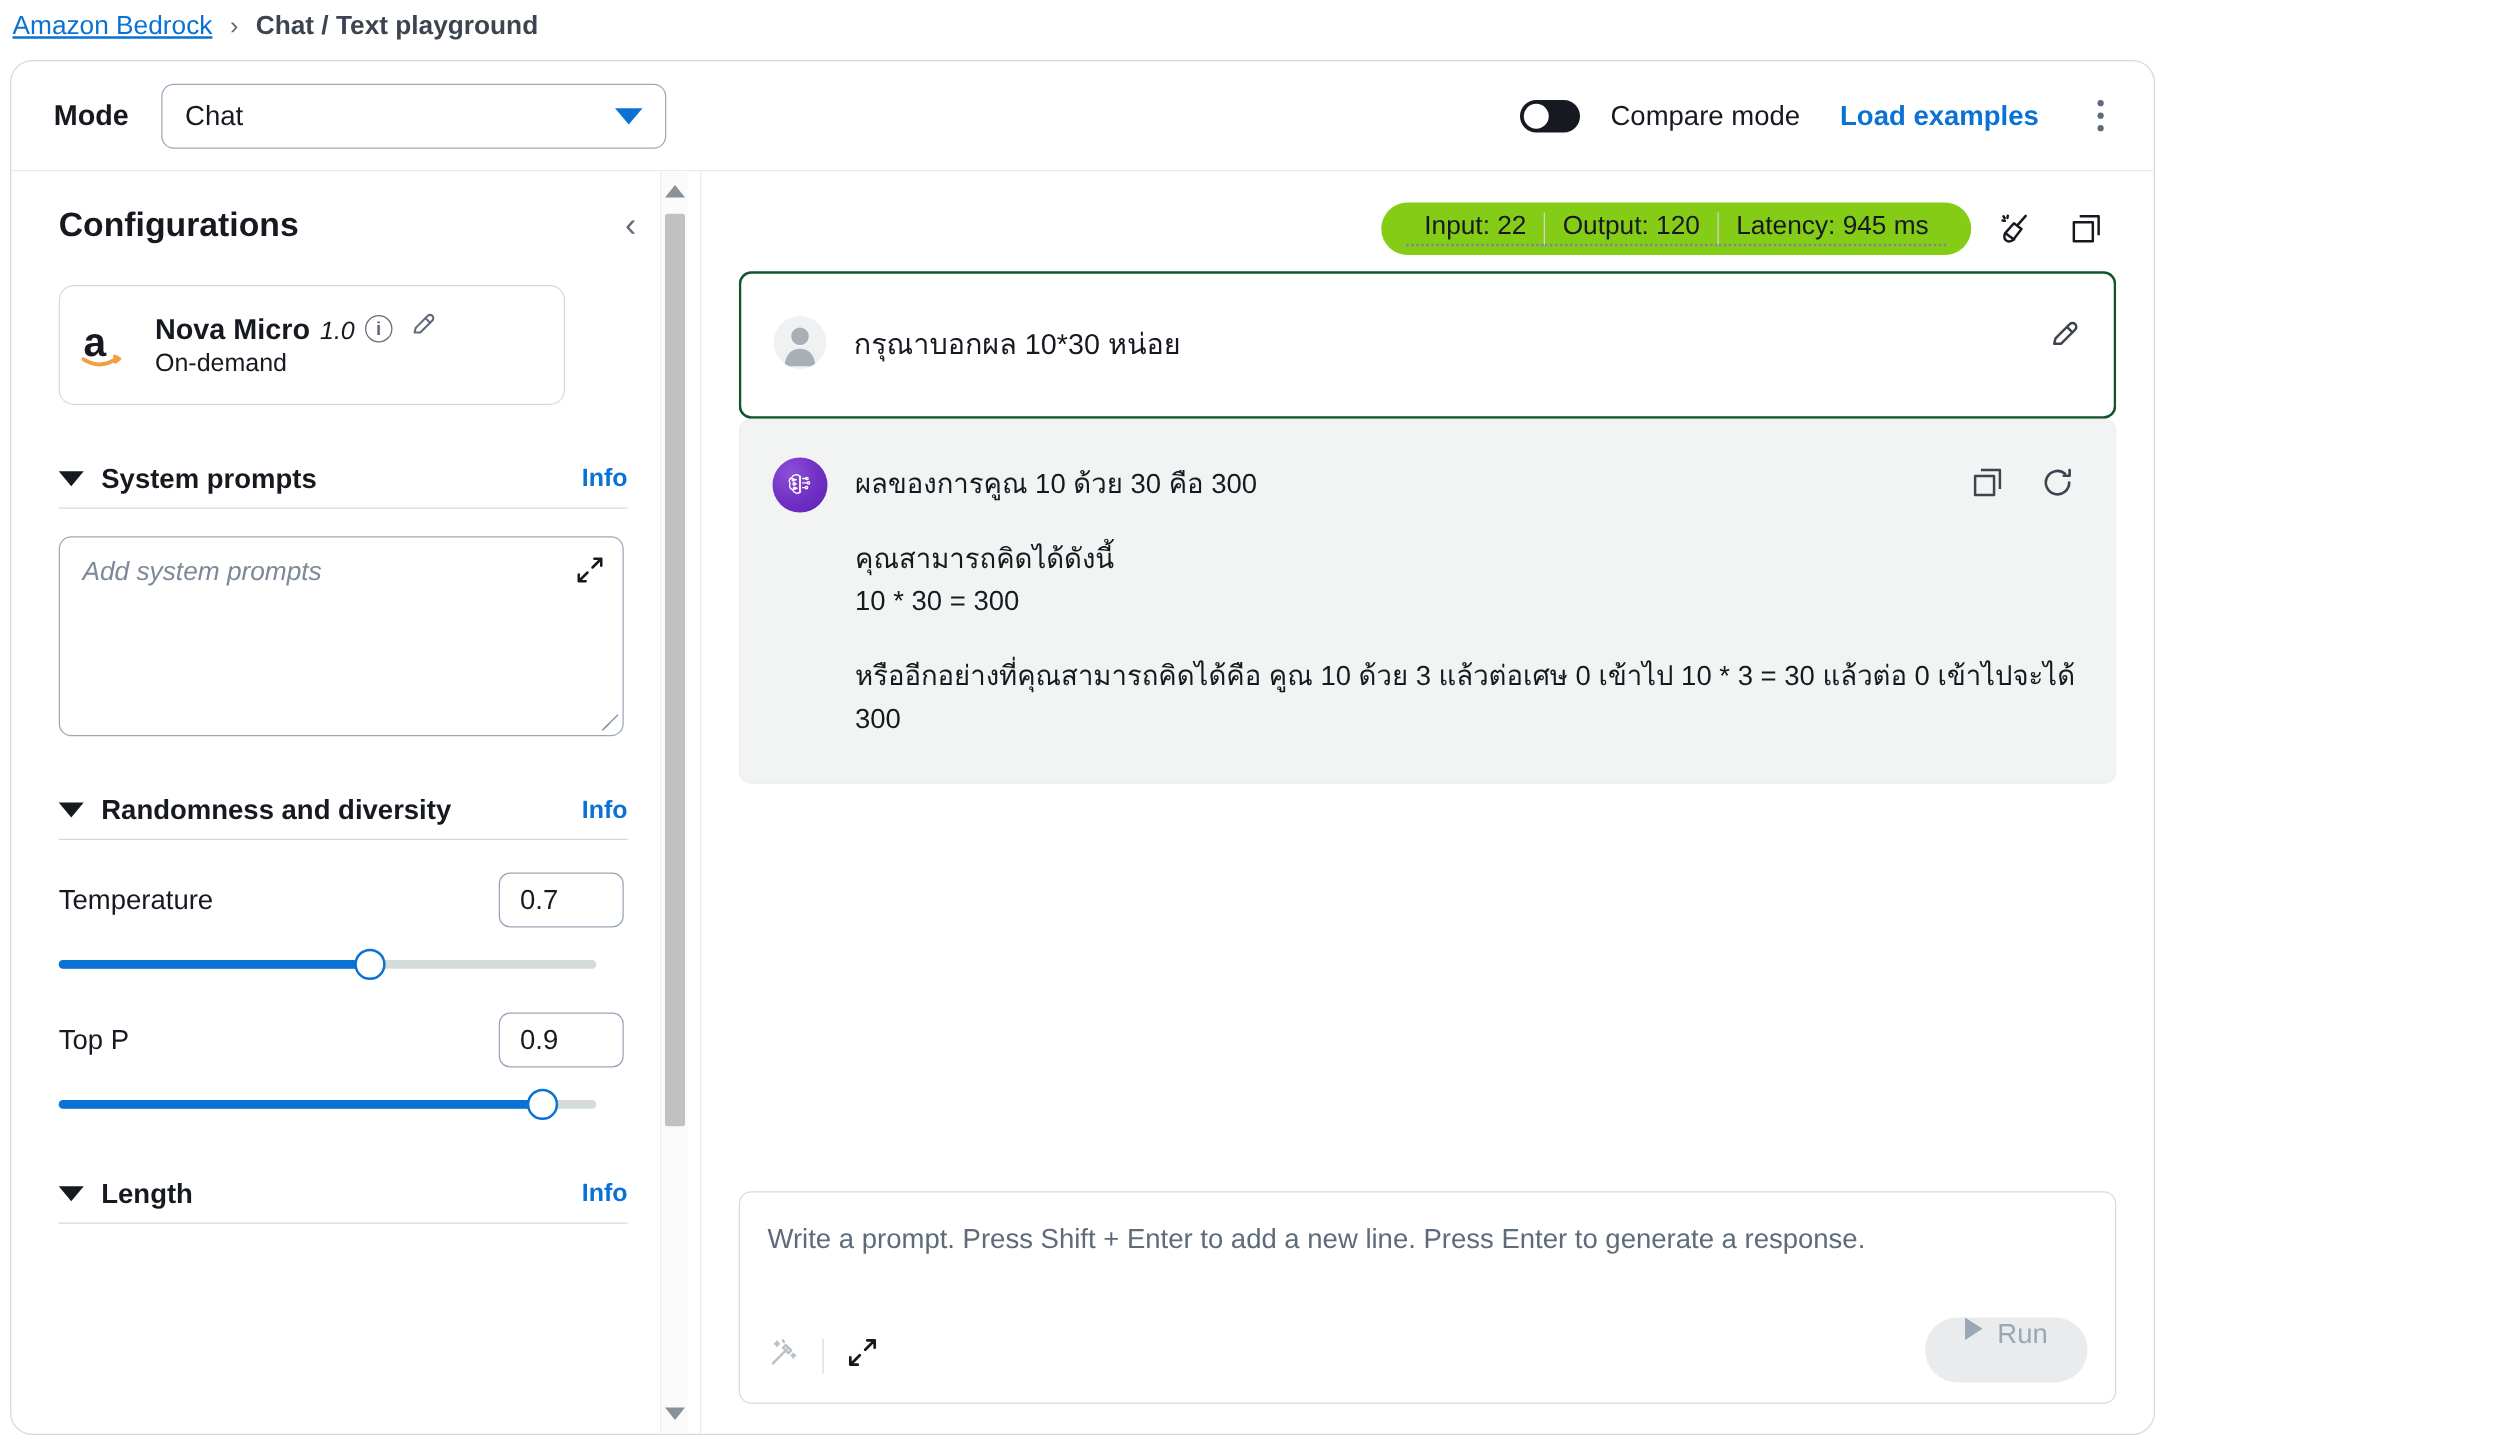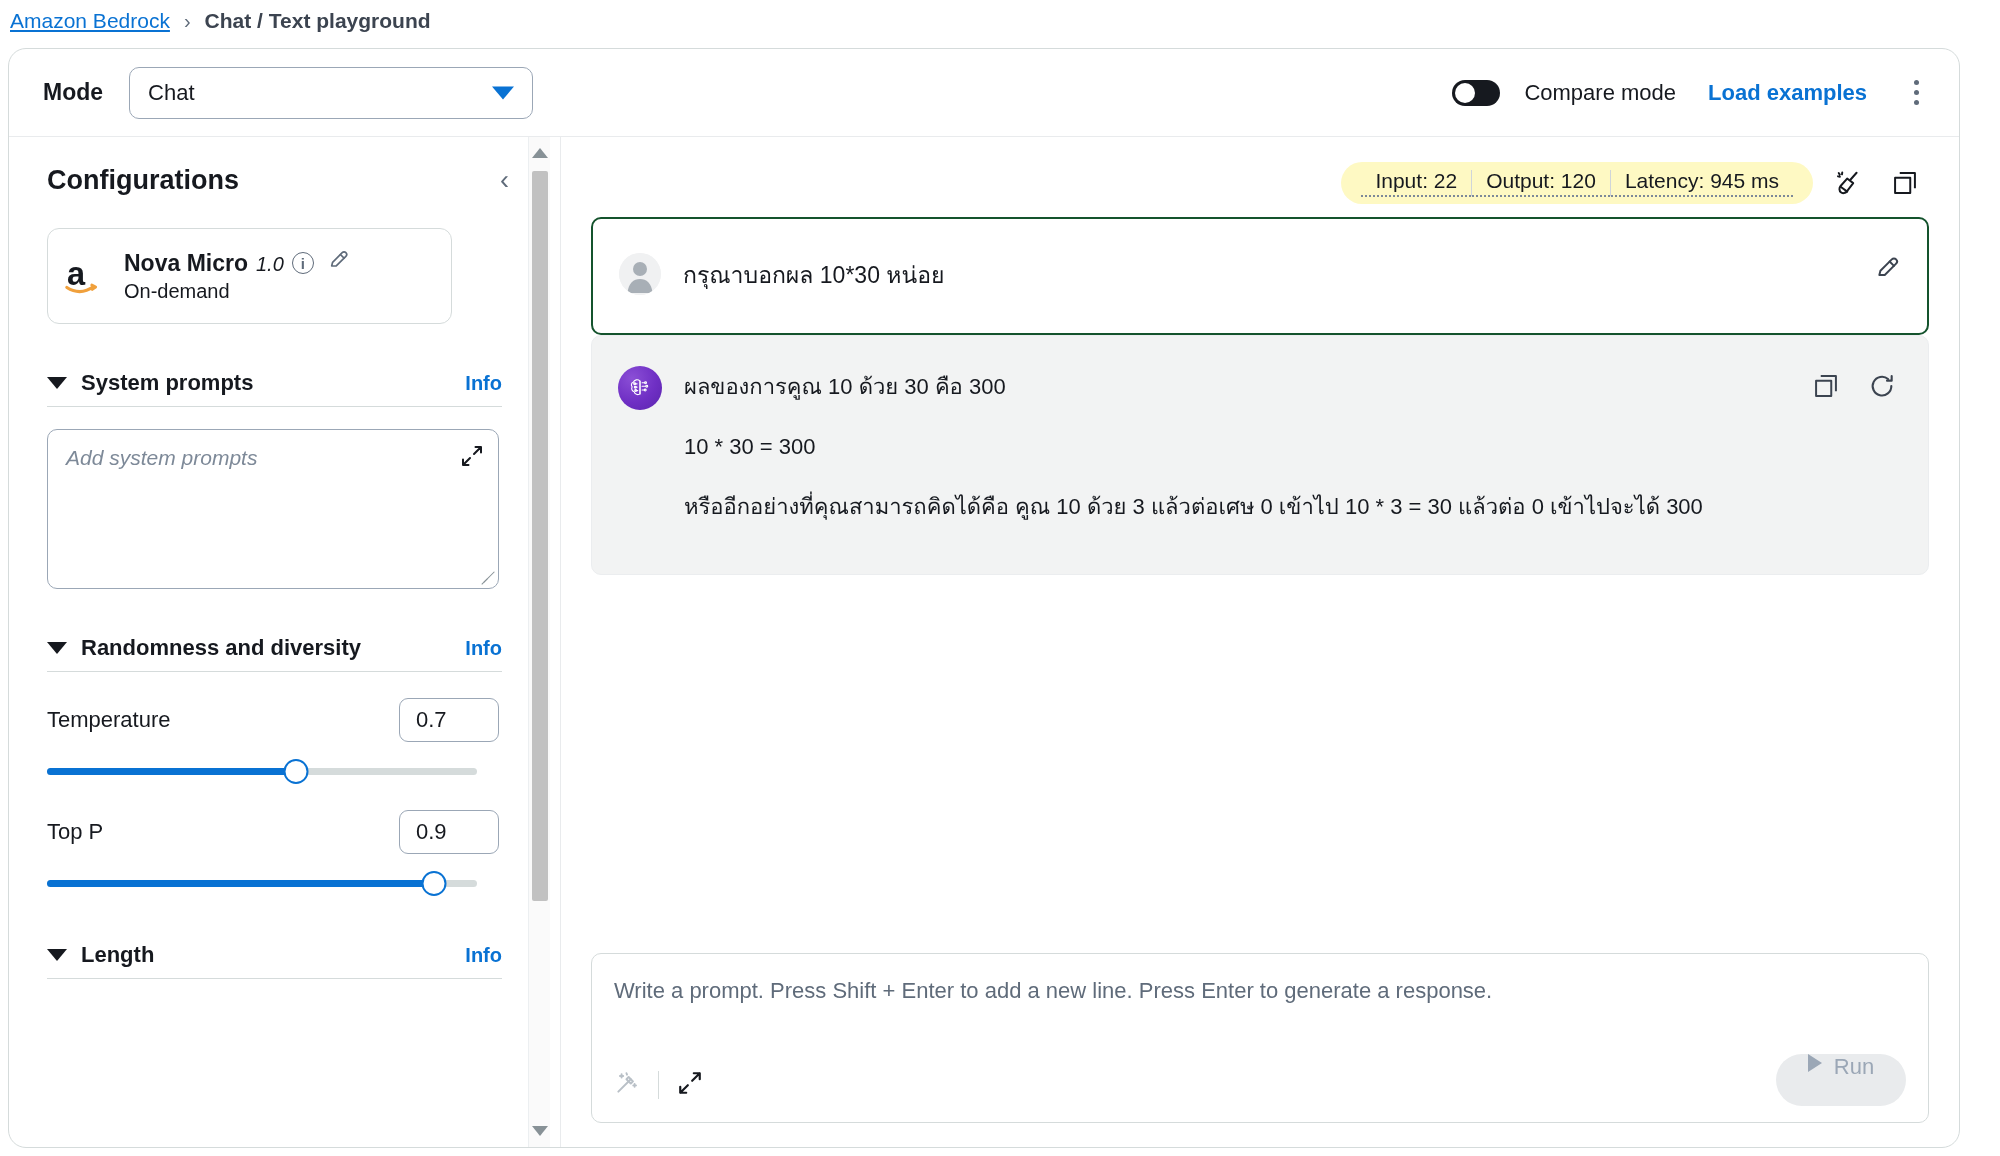--- a/index.html
+++ b/index.html
@@ -25,21 +25,21 @@
     cursor: pointer;
     font-size: 21px;
   }
   .bc-sep { color: #5f6b7a; font-size: 20px; }
   .bc-current { color: #3c4450; font-weight: bold; font-size: 21px; }
 
   
   .panel {
     position: absolute;
     left: 8px; top: 48px;
-    width: 1952px; height: 1100px;
+    width: 1716px; height: 1100px;
     border: 1px solid #d5dbdb;
     border-radius: 18px;
     background: #fff;
     overflow: hidden;
   }
 
   
   .modebar {
     height: 88px;
     border-bottom: 1px solid #e9ebed;
@@ -282,21 +282,21 @@
     position: relative;
     display: flex; flex-direction: column;
     padding: 22px 30px 24px 30px;
   }
   .metrics-row {
     display: flex; align-items: center; justify-content: flex-end;
     gap: 16px; height: 48px; padding-right: 4px;
   }
   .metrics-pill {
     display: flex; align-items: center;
-    background: #fef9c3; border-radius: 26px;
+    background: #84cc16; border-radius: 26px;
     height: 42px; padding: 0 20px;
   }
   .metric {
     font-size: 21px; color: #16191f;
     border-bottom: 2px dotted #7d8998;
     padding: 0 14px 2px 14px;
     cursor: default;
   }
   .metric-div { width: 1px; height: 26px; background: #cfd5da; }
   .icon-btn {
@@ -578,20 +578,21 @@
                 <circle cx="10" cy="18" r="1.1"></circle>
                 <path d="M17.4 9 H20.6 M17.4 13 H22 M17.4 17.4 H20.2"></path>
                 <circle cx="21.4" cy="9" r="1.1"></circle>
                 <circle cx="22.8" cy="13" r="1.1"></circle>
                 <circle cx="21" cy="17.4" r="1.1"></circle>
               </svg>
             </span>
             <div class="ai-body">
               <div class="ai-para">ผลของการคูณ 10 ด้วย 30 คือ 300</div>
               <div class="ai-gap"></div>
+              <div class="ai-para">คุณสามารถคิดได้ดังนี้</div>
               <div class="ai-para">10 * 30 = 300</div>
               <div class="ai-gap"></div>
               <div class="ai-para">หรืออีกอย่างที่คุณสามารถคิดได้คือ คูณ 10 ด้วย 3 แล้วต่อเศษ 0 เข้าไป 10 * 3 = 30 แล้วต่อ 0 เข้าไปจะได้ 300</div>
             </div>
           </div>
           <div class="ai-actions">
             <span class="icon-btn">
               <svg viewBox="0 0 24 24" width="28" height="28" fill="none" stroke="#3c4450" stroke-width="1.7" stroke-linejoin="round">
                 <path d="M7.5 3.5 H20.5 V16.5"></path>
                 <rect x="3.5" y="7.5" width="13" height="13"></rect>

